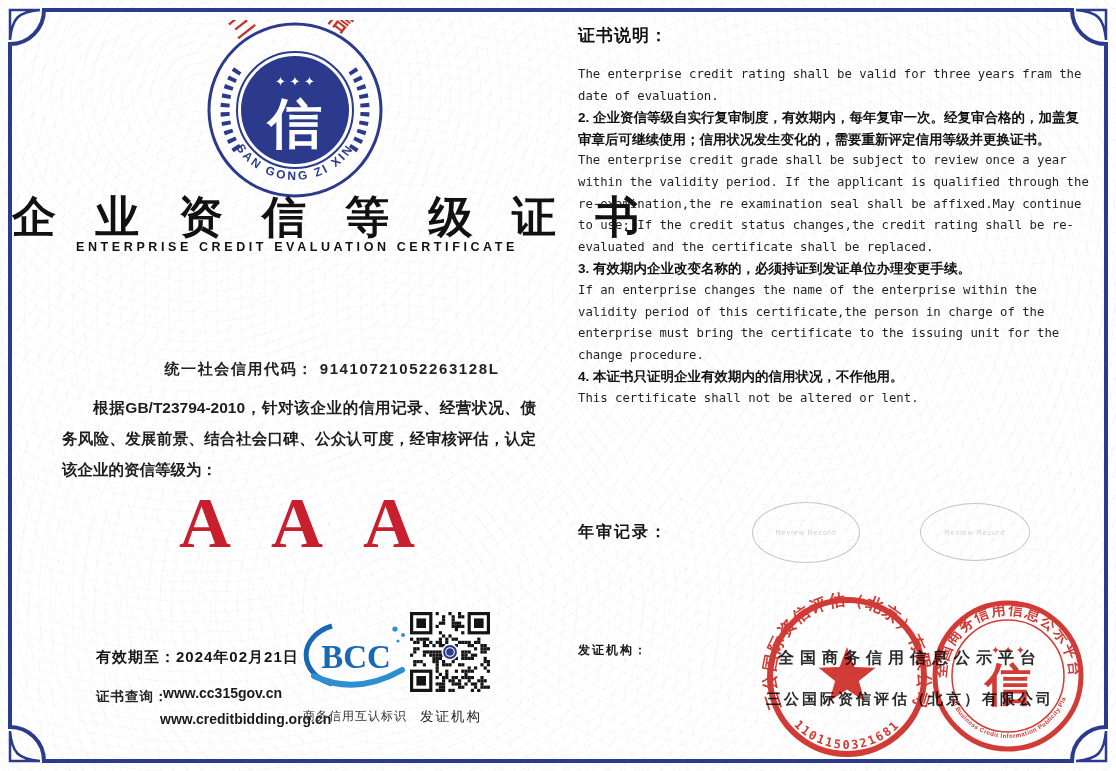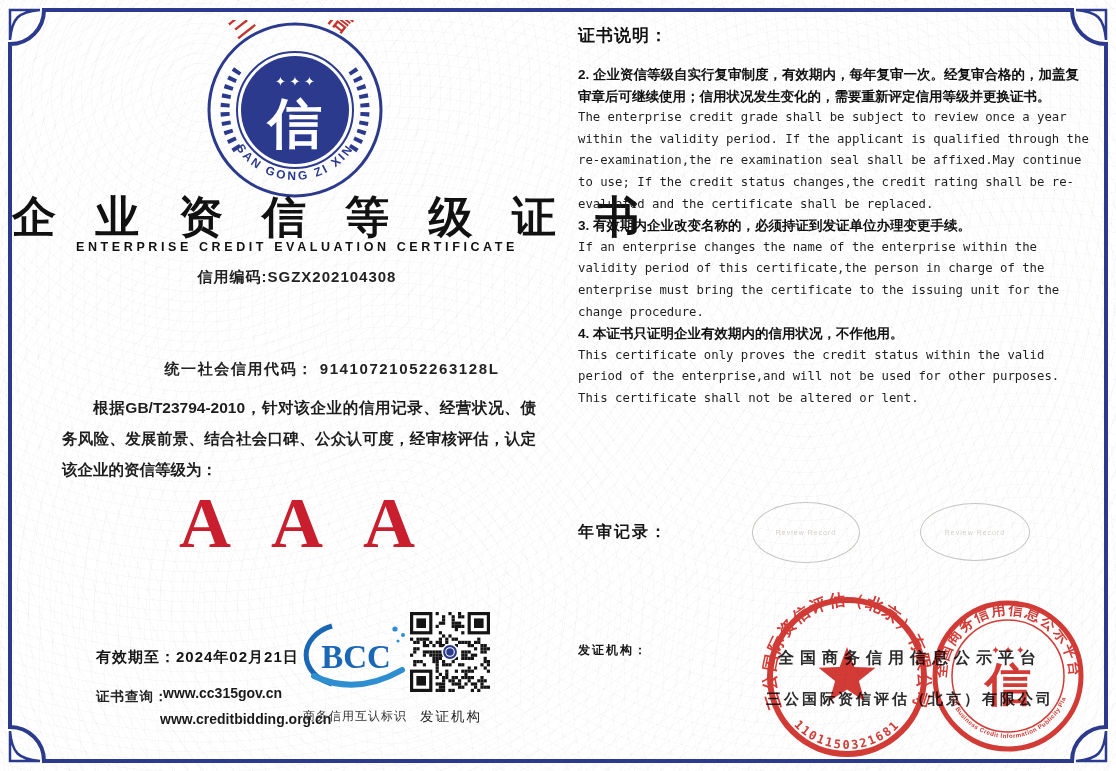--- a/index.html
+++ b/index.html
@@ -85,21 +85,20 @@
       <path d="M 147.3,49.8 A 70 70 0 0 1 147.3,130.2" fill="none" stroke="#2b3a8c" stroke-width="9" stroke-dasharray="4 5"></path>
       <circle cx="90" cy="90" r="58" fill="none" stroke="#2b3a8c" stroke-width="2"></circle>
       <circle cx="90" cy="90" r="54" fill="#2b3a8c"></circle>
       <text x="90" y="66" text-anchor="middle" font-size="13" fill="#ffffff">✦ ✦ ✦</text>
       <text x="90" y="122" text-anchor="middle" font-size="54" font-weight="bold" fill="#ffffff">信</text>
     </svg>
   </div>
 
   <div class="abs title-cn">企 业 资 信 等 级 证 书</div>
   <div class="abs title-en">ENTERPRISE CREDIT EVALUATION CERTIFICATE</div>
-  <div class="abs credit-code">信用编码:SGZX202104308</div>
   <div class="abs uscc">统一社会信用代码： 91410721052263128L</div>
   <div class="abs statement">根据GB/T23794-2010，针对该企业的信用记录、经营状况、债务风险、发展前景、结合社会口碑、公众认可度，经审核评估，认定该企业的资信等级为：</div>
   <div class="abs rating">AAA</div>
   <div class="abs date-row2">有效期至：2024年02月21日</div>
   <div class="abs query-label">证书查询：</div>
   <div class="abs query-url1">www.cc315gov.cn</div>
   <div class="abs query-url2">www.creditbidding.org.cn</div>
 
   <div class="abs bcc-logo">
     <svg viewBox="0 0 116 72">
@@ -311,26 +310,26 @@
       <circle cx="37.5" cy="37.5" r="8" fill="#ffffff"></circle>
       <circle cx="37.5" cy="37.5" r="6.5" fill="#2b3a8c"></circle>
       <circle cx="37.5" cy="37.5" r="4" fill="none" stroke="#ffffff" stroke-width="1"></circle>
     </svg>
   </div>
   <div class="abs qr-label">发证机构</div>
 
   <div class="abs notes-heading">证书说明：</div>
 
   <div class="abs notes">
+    <p class="note-en">The enterprise credit rating shall be valid for three years fram the date of evaluation.</p>
     <p class="note-cn">2. 企业资信等级自实行复审制度，有效期内，每年复审一次。经复审合格的，加盖复审章后可继续使用；信用状况发生变化的，需要重新评定信用等级并更换证书。</p>
     <p class="note-en">The enterprise credit grade shall be subject to review once a year within the validity period. If the applicant is qualified through the re-examination,the re examination seal shall be affixed.May continue to use; If the credit status changes,the credit rating shall be re-evaluated and the certificate shall be replaced.</p>
     <p class="note-cn">3. 有效期内企业改变名称的，必须持证到发证单位办理变更手续。</p>
     <p class="note-en">If an enterprise changes the name of the enterprise within the validity period of this certificate,the person in charge of the enterprise must bring the certificate to the issuing unit for the change procedure.</p>
     <p class="note-cn">4. 本证书只证明企业有效期内的信用状况，不作他用。</p>
-    <p class="note-en">This certificate only proves the credit status within the valid period of the enterprise,and will not be used for other purposes.</p>
     <p class="note-en">This certificate shall not be altered or lent.</p>
   </div>
 
   <div class="abs review-label">年审记录：</div>
   <div class="abs oval oval-1">
     <span>Review Record</span>
   </div>
   <div class="abs oval oval-2">
     <span>Review Record</span>
   </div>

